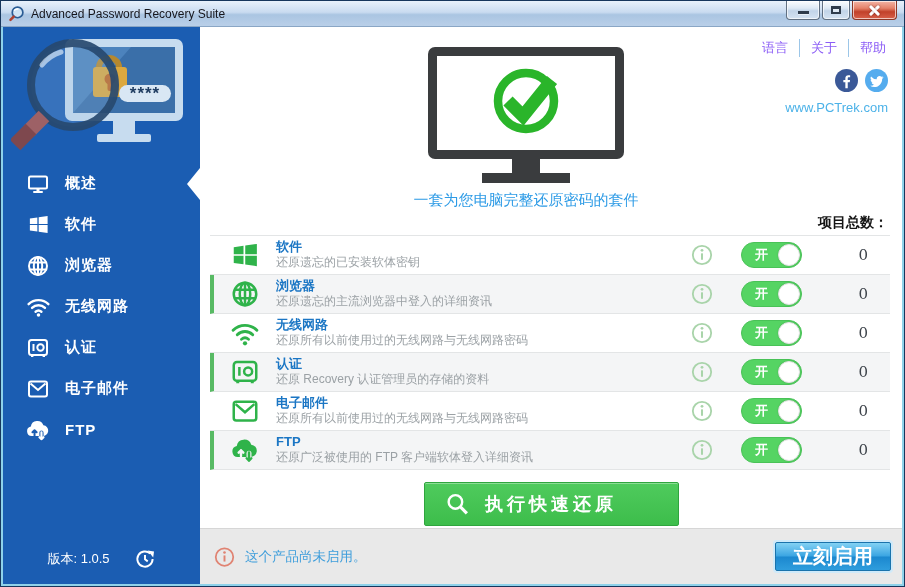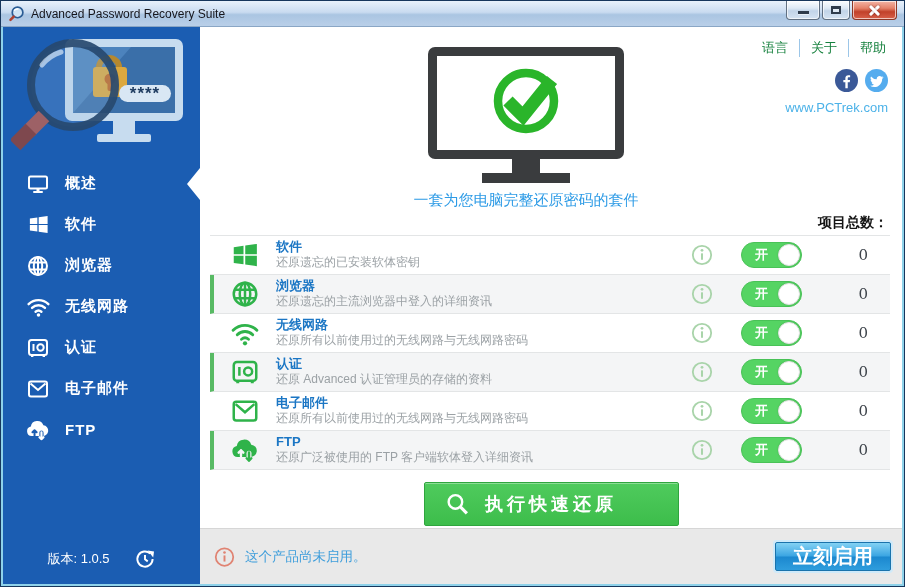--- a/index.html
+++ b/index.html
@@ -38,21 +38,21 @@
     width: 0; height: 0; border-top: 16px solid transparent; border-bottom: 16px solid transparent; border-right: 13px solid #fff; }
   .side-footer { margin-top: auto; height: 46px; display: flex; align-items: center; justify-content: center; gap: 24px; padding-bottom: 4px; }
   .version-label { font-size: 13px; color: #fff; }
   .update-ic { width: 22px; height: 22px; display: inline-flex; cursor: pointer; }
 
   
   .content { flex: 1; position: relative; background: #fff; overflow: hidden; }
 
   .topbar { position: absolute; top: 12px; right: 14px; text-align: right; }
   .tb-links { display: flex; justify-content: flex-end; align-items: center; }
-  .tb-link { font-size: 13px; color: #15803d; padding: 0 11px; border-right: 1px solid #9cc6e8; cursor: pointer; }
+  .tb-link { font-size: 13px; color: #8b5cf6; padding: 0 11px; border-right: 1px solid #9cc6e8; cursor: pointer; }
   .tb-link:last-child { border-right: none; padding-right: 2px; }
   .socials { margin-top: 12px; display: flex; justify-content: flex-end; gap: 7px; }
   .soc-ic { width: 23px; height: 23px; display: inline-flex; cursor: pointer; }
   .website { margin-top: 8px; font-size: 13px; color: #4cb2e8; cursor: pointer; }
 
   .hero { display: flex; flex-direction: column; align-items: center; padding-top: 20px; transform: translateX(-25px); }
   .tagline { margin-top: 6px; font-size: 15px; color: #2d9be6; }
 
   .total-label { text-align: right; padding-right: 14px; margin-top: 4px; font-size: 14px; font-weight: bold; color: #141414; padding-left: 38px; }
 
@@ -365,21 +365,21 @@
                 <g fill="none" stroke="#2fb34a" stroke-width="2">
                   <rect x="3" y="4" width="18" height="15" rx="2.5"></rect>
                   <path d="M7.5 8 V15"></path>
                   <circle cx="14.5" cy="11.5" r="3.2"></circle>
                   <path d="M6.2 19 v2 M17.8 19 v2" stroke-width="2.4"></path>
                 </g>
               </svg>
             </span>
           <div class="row-text">
             <div class="row-title">认证</div>
-            <div class="row-desc">还原 Advanced 认证管理员的存储的资料</div>
+            <div class="row-desc">还原 Recovery 认证管理员的存储的资料</div>
           </div>
           <span class="info-ic">
               <svg width="22" height="22" viewBox="0 0 24 24">
                 <circle cx="12" cy="12" r="10" fill="none" stroke="#a9d4aa" stroke-width="2"></circle>
                 <rect x="10.9" y="10.2" width="2.2" height="7" fill="#a9d4aa"></rect>
                 <circle cx="12" cy="6.9" r="1.5" fill="#a9d4aa"></circle>
               </svg>
             </span>
           <div class="toggle">
             <span class="toggle-label">开</span>

